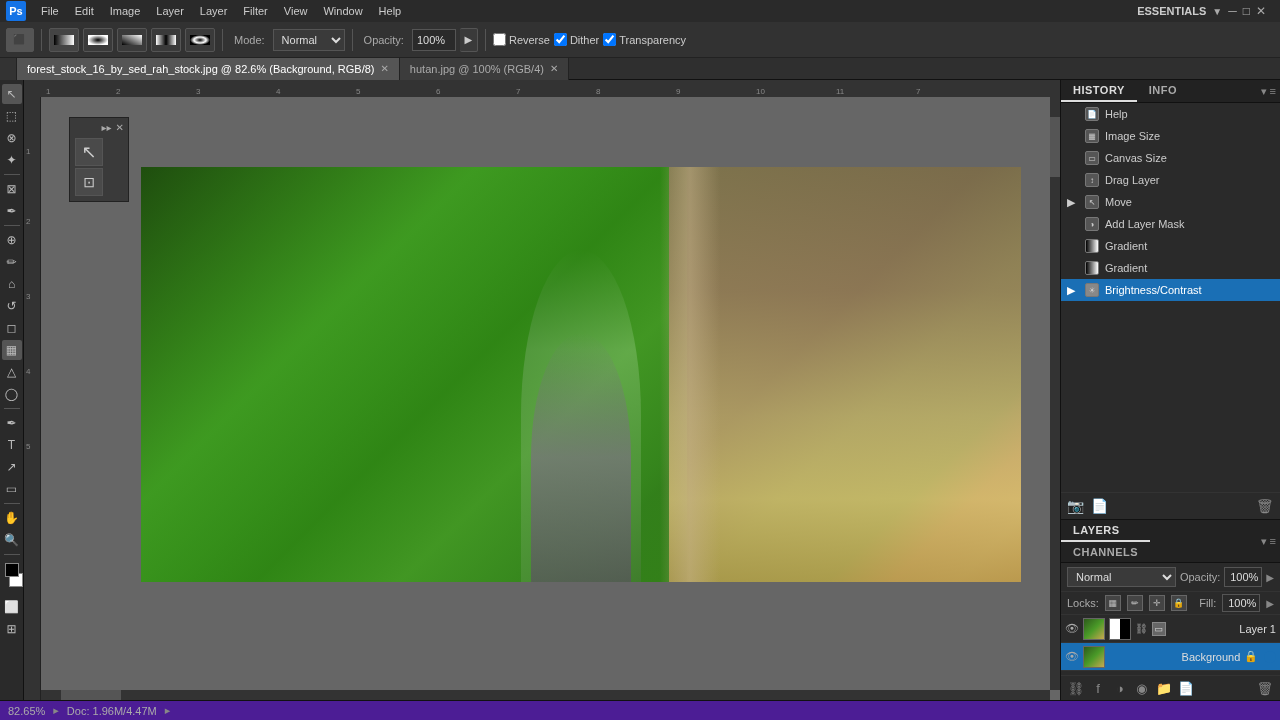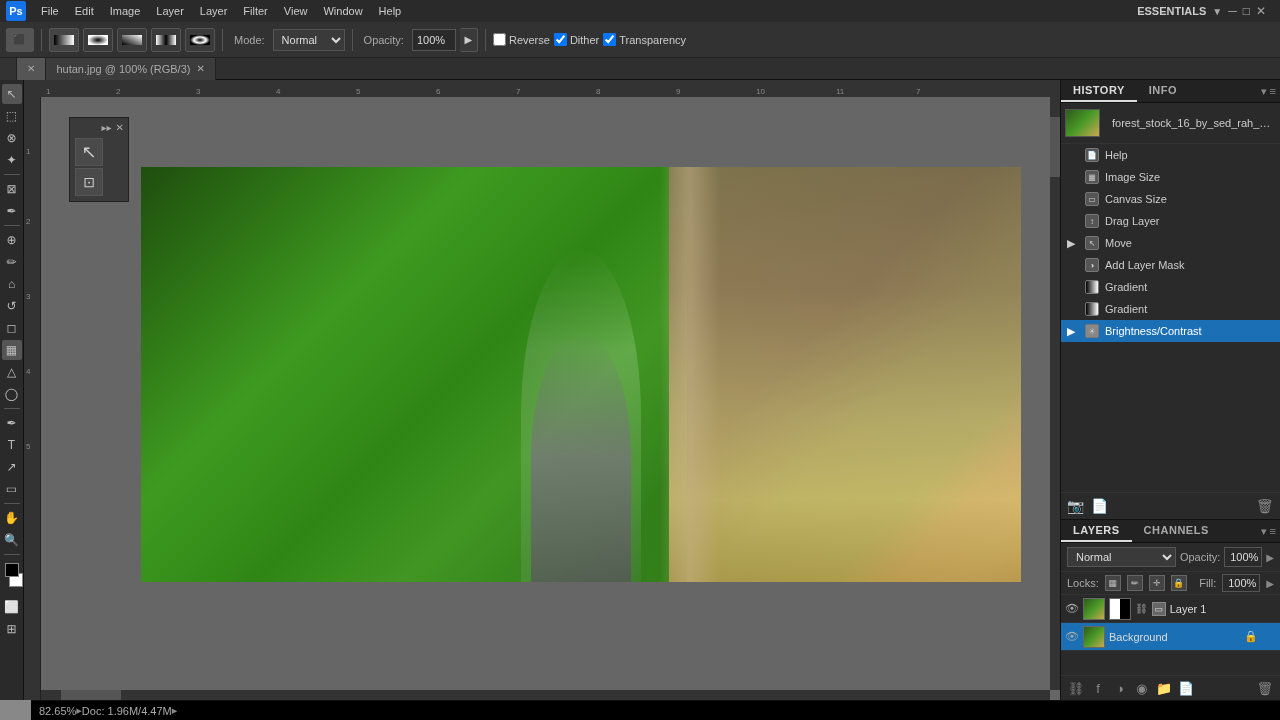--- a/index.html
+++ b/index.html
@@ -411,48 +411,48 @@
       border: 1px solid #666;
       background: #555;
       flex-shrink: 0;
     }
     .layer-thumb.forest {
       background: linear-gradient(135deg, #2d5a1b, #4a9a28, #c8a850);
     }
     .layer-thumb.mask {
       background: linear-gradient(90deg, #fff 50%, #000 50%);
     }
-    .layer-name { color: #ddd; font-size: 11px; flex: 1; }
+    .layer-name { color: #ddd; font-size: 11px; flex: 1; text-align: right; }
 
     .layers-bottom {
       display: flex;
       padding: 3px 6px;
       gap: 4px;
       border-top: 1px solid #333;
       background: #2a2a2a;
     }
     .layers-bottom-btn {
       color: #888;
       font-size: 13px;
       cursor: pointer;
       width: 18px; height: 18px;
       display: flex; align-items: center; justify-content: center;
     }
 
     
     #statusbar {
       height: 20px;
-      background: #000000;
+      background: #4c1d95;
       border-top: 1px solid #111;
       display: flex;
       align-items: center;
       padding: 0 8px;
+      gap: 8px;
       font-size: 11px;
       color: #aaa;
-      margin-left: 31px;
     }
     .status-arrow { color: #888; cursor: pointer; }
 
     
     #canvas-scroll::-webkit-scrollbar { width: 10px; height: 10px; }
     #canvas-scroll::-webkit-scrollbar-track { background: #333; }
     #canvas-scroll::-webkit-scrollbar-thumb { background: #555; }
 
     
     .ruler-h-container {
@@ -578,24 +578,25 @@
   </label>
   <label class="checkbox-group">
     <input type="checkbox" checked="" style="">
     <span>Transparency</span>
   </label>
 </div>
 
 <div id="tabs-bar">
   <div style="width:17px;height:22px;background:#333;border-right:1px solid #222;"></div>
   <div class="doc-tab active">
+    <span>forest_stock_16_by_sed_rah_stock.jpg @ 82.6% (Background, RGB/8)</span>
     <span class="doc-tab-close">✕</span>
   </div>
   <div class="doc-tab">
-    <span>hutan.jpg @ 100% (RGB/3)</span>
+    <span>hutan.jpg @ 100% (RGB/4)</span>
     <span class="doc-tab-close">✕</span>
   </div>
 </div>
 
 <div id="main-area">
 
   <div id="left-tools">
     <div class="tool-btn active">↖</div>
     <div class="tool-btn">⬚</div>
     <div class="tool-btn">⊗</div>
@@ -704,24 +705,20 @@
         <div style="display:flex;">
           <div class="panel-tab active">HISTORY</div>
           <div class="panel-tab">INFO</div>
         </div>
         <div class="panel-icons">
           <span class="panel-icon-btn">▾</span>
           <span class="panel-icon-btn">≡</span>
         </div>
       </div>
 
-      <div class="history-header">
-        <div class="history-thumbnail"></div>
-        <span class="history-filename">forest_stock_16_by_sed_rah_st...</span>
-      </div>
 
       <div class="history-list">
 
         <div class="history-item">
           <span style="width:12px;flex-shrink:0;"></span>
           <div class="history-item-icon">📄</div>
           <span>Help</span>
         </div>
         <div class="history-item">
           <span style="width:12px;flex-shrink:0;"></span>
@@ -769,21 +766,21 @@
       <div class="panel-bottom-icons">
         <div class="panel-bottom-btn">📷</div>
         <div class="panel-bottom-btn">📄</div>
         <div style="flex:1;"></div>
         <div class="panel-bottom-btn">🗑</div>
       </div>
     </div>
 
     <div id="layers-panel">
       <div class="layers-tabs">
-        <div style="display:flex;">
+        <div style="display:flex;flex-direction:column;">
           <div class="panel-tab active">LAYERS</div>
           <div class="panel-tab">CHANNELS</div>
         </div>
         <div class="panel-icons">
           <span class="panel-icon-btn">▾</span>
           <span class="panel-icon-btn">≡</span>
         </div>
       </div>
 
       <div class="layers-options">

